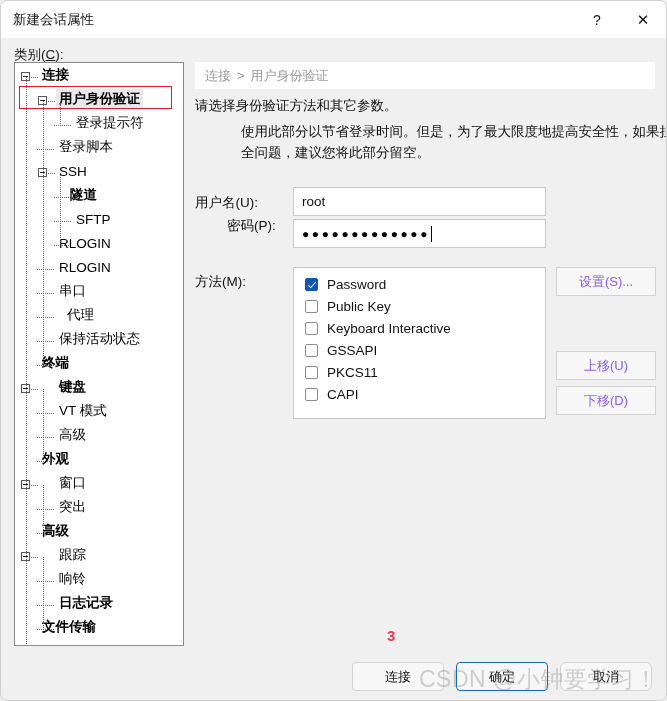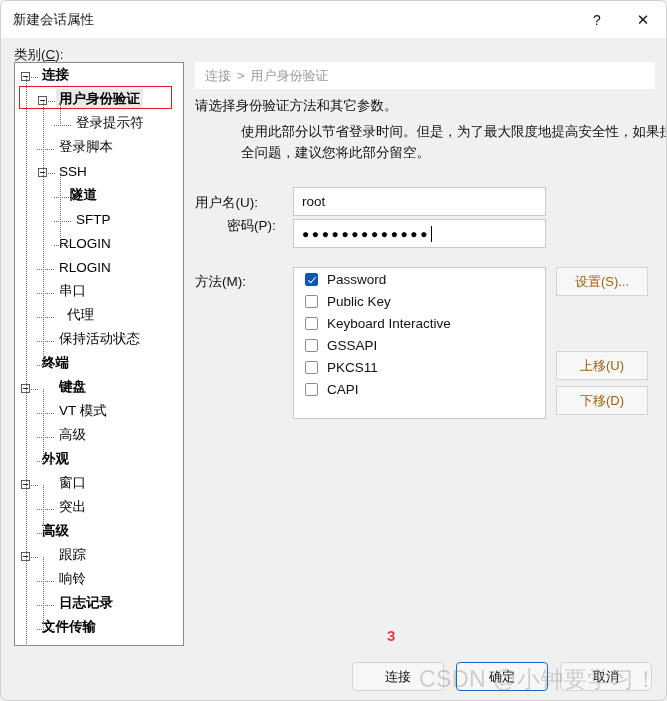--- a/index.html
+++ b/index.html
@@ -209,20 +209,21 @@
     margin-left: 1px;
   }
 
   
   #methods-box {
     position: absolute;
     left: 292px; top: 266px;
     width: 253px; height: 152px;
     background: #ffffff;
     border: 1px solid #c9c9c9;
+    padding-top: 5px;
   }
   .method-row {
     height: 22px;
     display: flex;
     align-items: center;
     padding-left: 11px;
     font-size: 13.5px;
     color: #111;
   }
   .cb {
@@ -245,27 +246,27 @@
     width: 3px; height: 7px;
     border: solid #ffffff;
     border-width: 0 1.6px 1.6px 0;
     transform: rotate(42deg);
   }
 
   
   .sidebtn {
     position: absolute;
     left: 555px;
-    width: 92px;
+    width: 100px;
     height: 29px;
     background: #f7f7f7;
     border: 1px solid #d4d4d4;
     border-radius: 0;
     font-size: 13px;
-    color: #a16207;
+    color: #8b5cf6;
     display: flex;
     align-items: center;
     justify-content: center;
     font-family: "Liberation Sans", sans-serif;
   }
   #btn-settings { top: 266px; }
   #btn-up       { top: 350px; }
   #btn-down     { top: 385px; }
 
   

